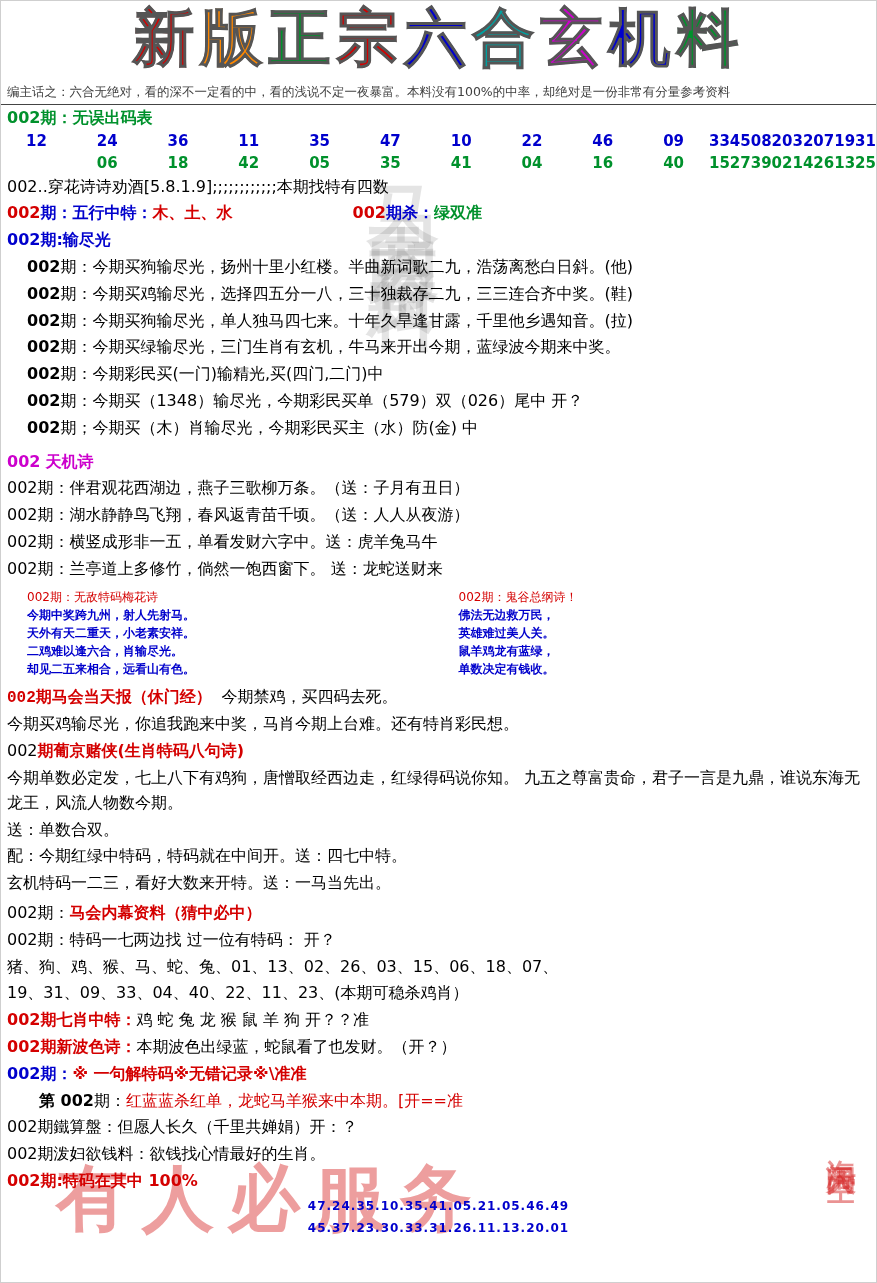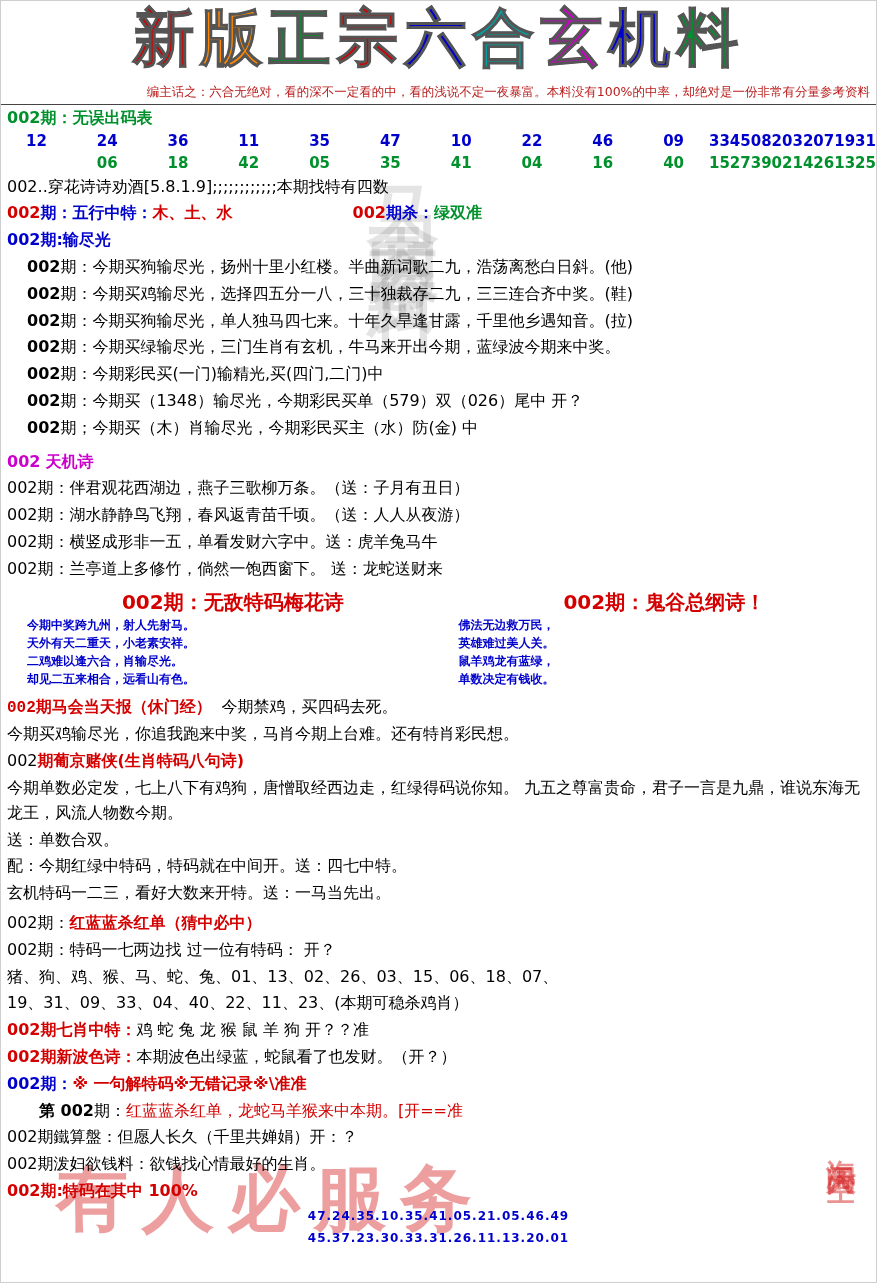--- a/index.html
+++ b/index.html
@@ -76,24 +76,23 @@
     letter-spacing:6px;
     padding:8px 0 4px 0;
     line-height:1.1;
     white-space:nowrap;
   }
   .title span{ -webkit-text-stroke:1px #555; }
 
   .editor-note{
     font-size:12.5px;
     padding:2px 6px 3px 6px;
-    color:#b91c1c;
+    color:#404040;
     line-height:1.4;
     border-bottom:1px solid #444;
-    text-align:right;
   }
   .red{color:#d40000;}
   .green{color:#00912c;}
   .blue{color:#0000cc;}
   .magenta{color:#cc00cc;}
   .b{font-weight:bold;}
   .hl-head{font-size:16px;font-weight:bold;padding:3px 6px 1px 6px;}
 
   table.codes{
     width:100%;
@@ -111,21 +110,21 @@
   .row-b td{color:#00912c;}
 
   .line{padding:1px 6px;font-size:15px;line-height:1.55;}
   .indent{padding-left:26px;}
   .big{font-size:16px;}
   .poem-wrap{
     display:flex;
     padding:2px 6px 2px 6px;
   }
   .poem-col{width:50%;}
-  .poem-head{font-weight:bold;font-size:20px;padding-left:20px;text-align:center;}
+  .poem-head{font-weight:normal;font-size:12px;padding-left:20px;}
   .poem-line{font-size:12px;line-height:1.5;padding-left:20px;font-weight:bold;}
   .nums-final{
     text-align:center;
     color:#0000cc;
     font-weight:bold;
     font-size:12px;
     letter-spacing:1px;
     line-height:1.5;
     padding:2px 0;
   }
@@ -277,21 +276,21 @@
 
     <div class="line big">
       <span>002</span><span class="red b">期葡京赌侠(生肖特码八句诗)</span>
     </div>
     <div class="line big">今期单数必定发，七上八下有鸡狗，唐憎取经西边走，红绿得码说你知。 九五之尊富贵命，君子一言是九鼎，谁说东海无龙王，风流人物数今期。</div>
     <div class="line big">送：单数合双。</div>
     <div class="line big">配：今期红绿中特码，特码就在中间开。送：四七中特。</div>
     <div class="line big">玄机特码一二三，看好大数来开特。送：一马当先出。</div>
 
     <div class="line big" style="padding-top:4px;">
-      <span>002</span><span>期：</span><span class="red b">红蓝蓝杀红单（猜中必中）</span>
+      <span>002</span><span>期：</span><span class="red b">马会内幕资料（猜中必中）</span>
     </div>
     <div class="line big">
       <span>002</span><span>期：</span><span>特码一七两边找  过一位有特码： 开？</span>
     </div>
     <div class="line big">猪、狗、鸡、猴、马、蛇、兔、01、13、02、26、03、15、06、18、07、</div>
     <div class="line big">19、31、09、33、04、40、22、11、23、(本期可稳杀鸡肖）</div>
 
     <div class="line big">
       <span class="red b">002</span><span class="red b">期七肖中特：</span><span>鸡 蛇 兔 龙 猴 鼠 羊 狗 开？？准</span>
     </div>

